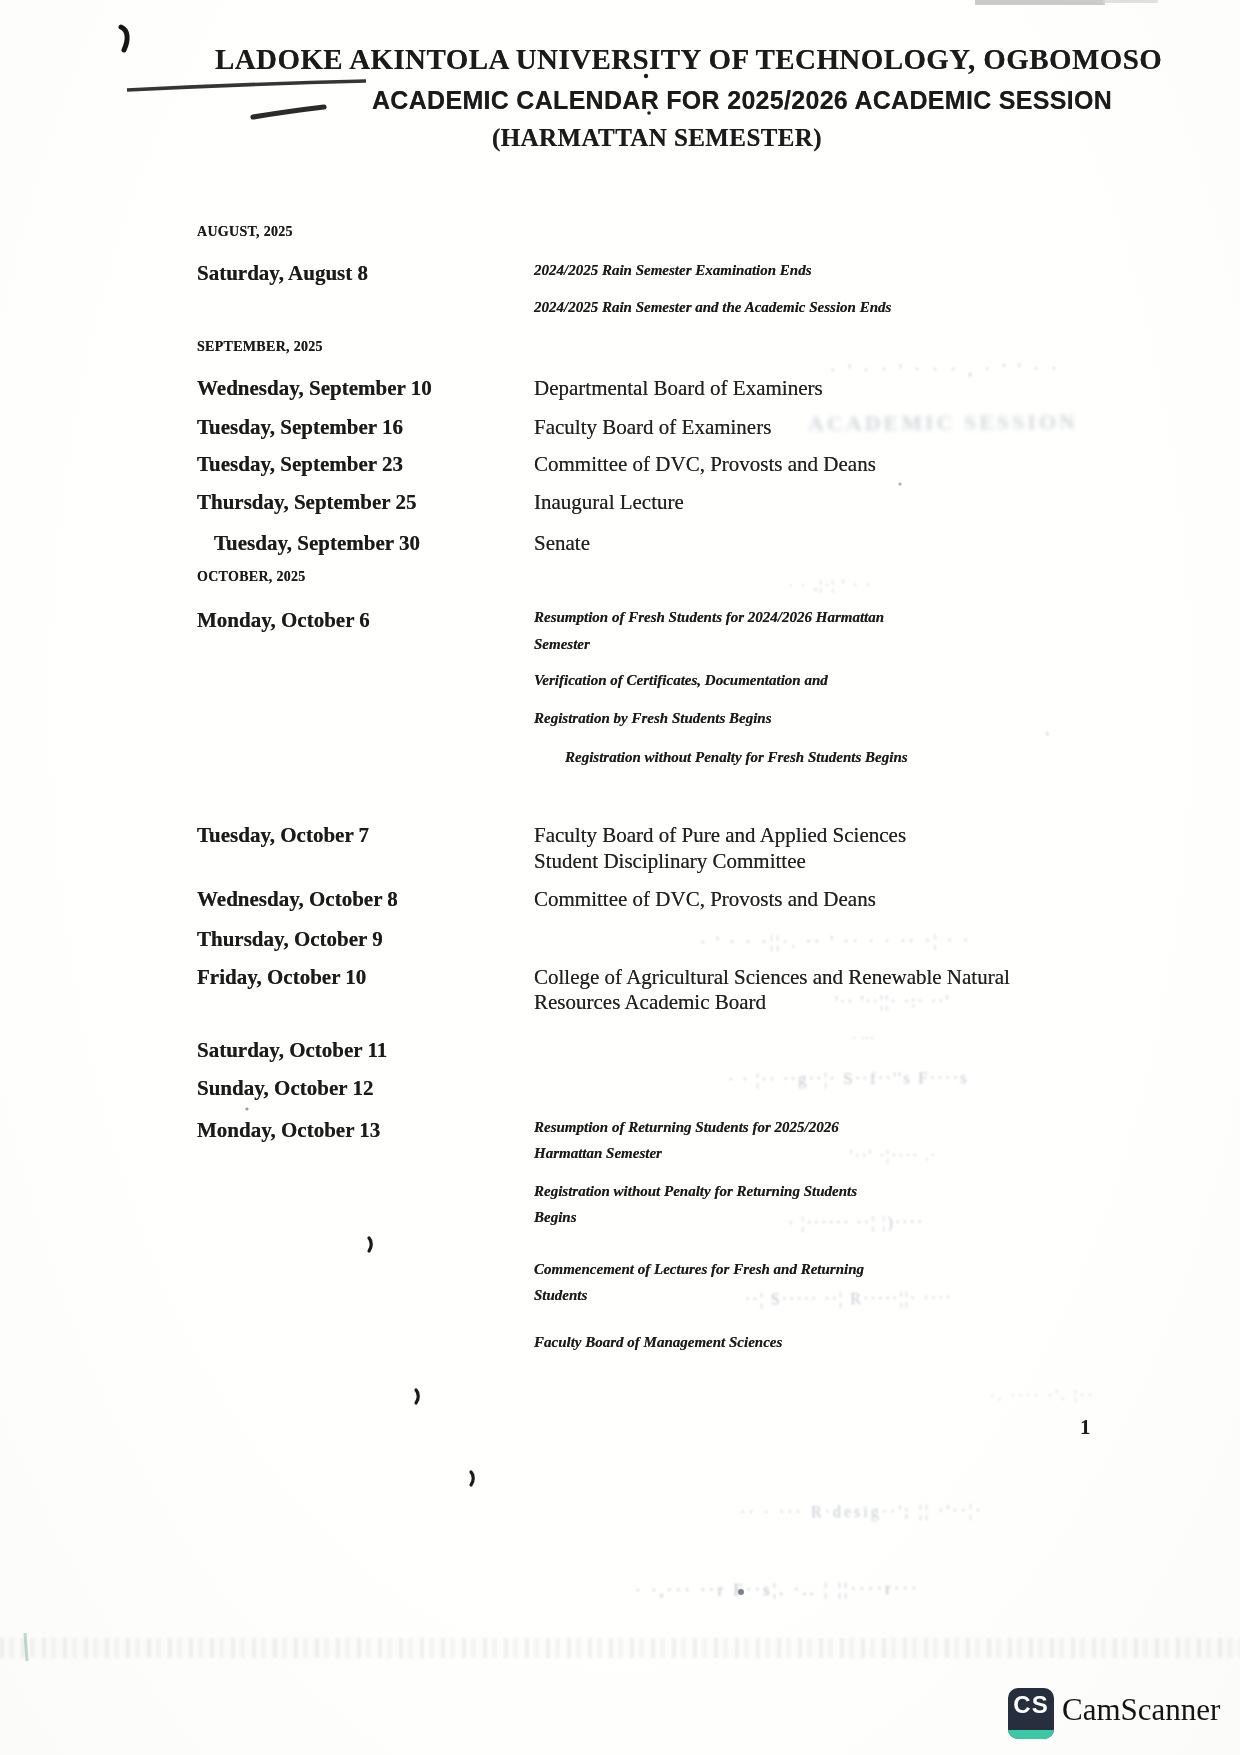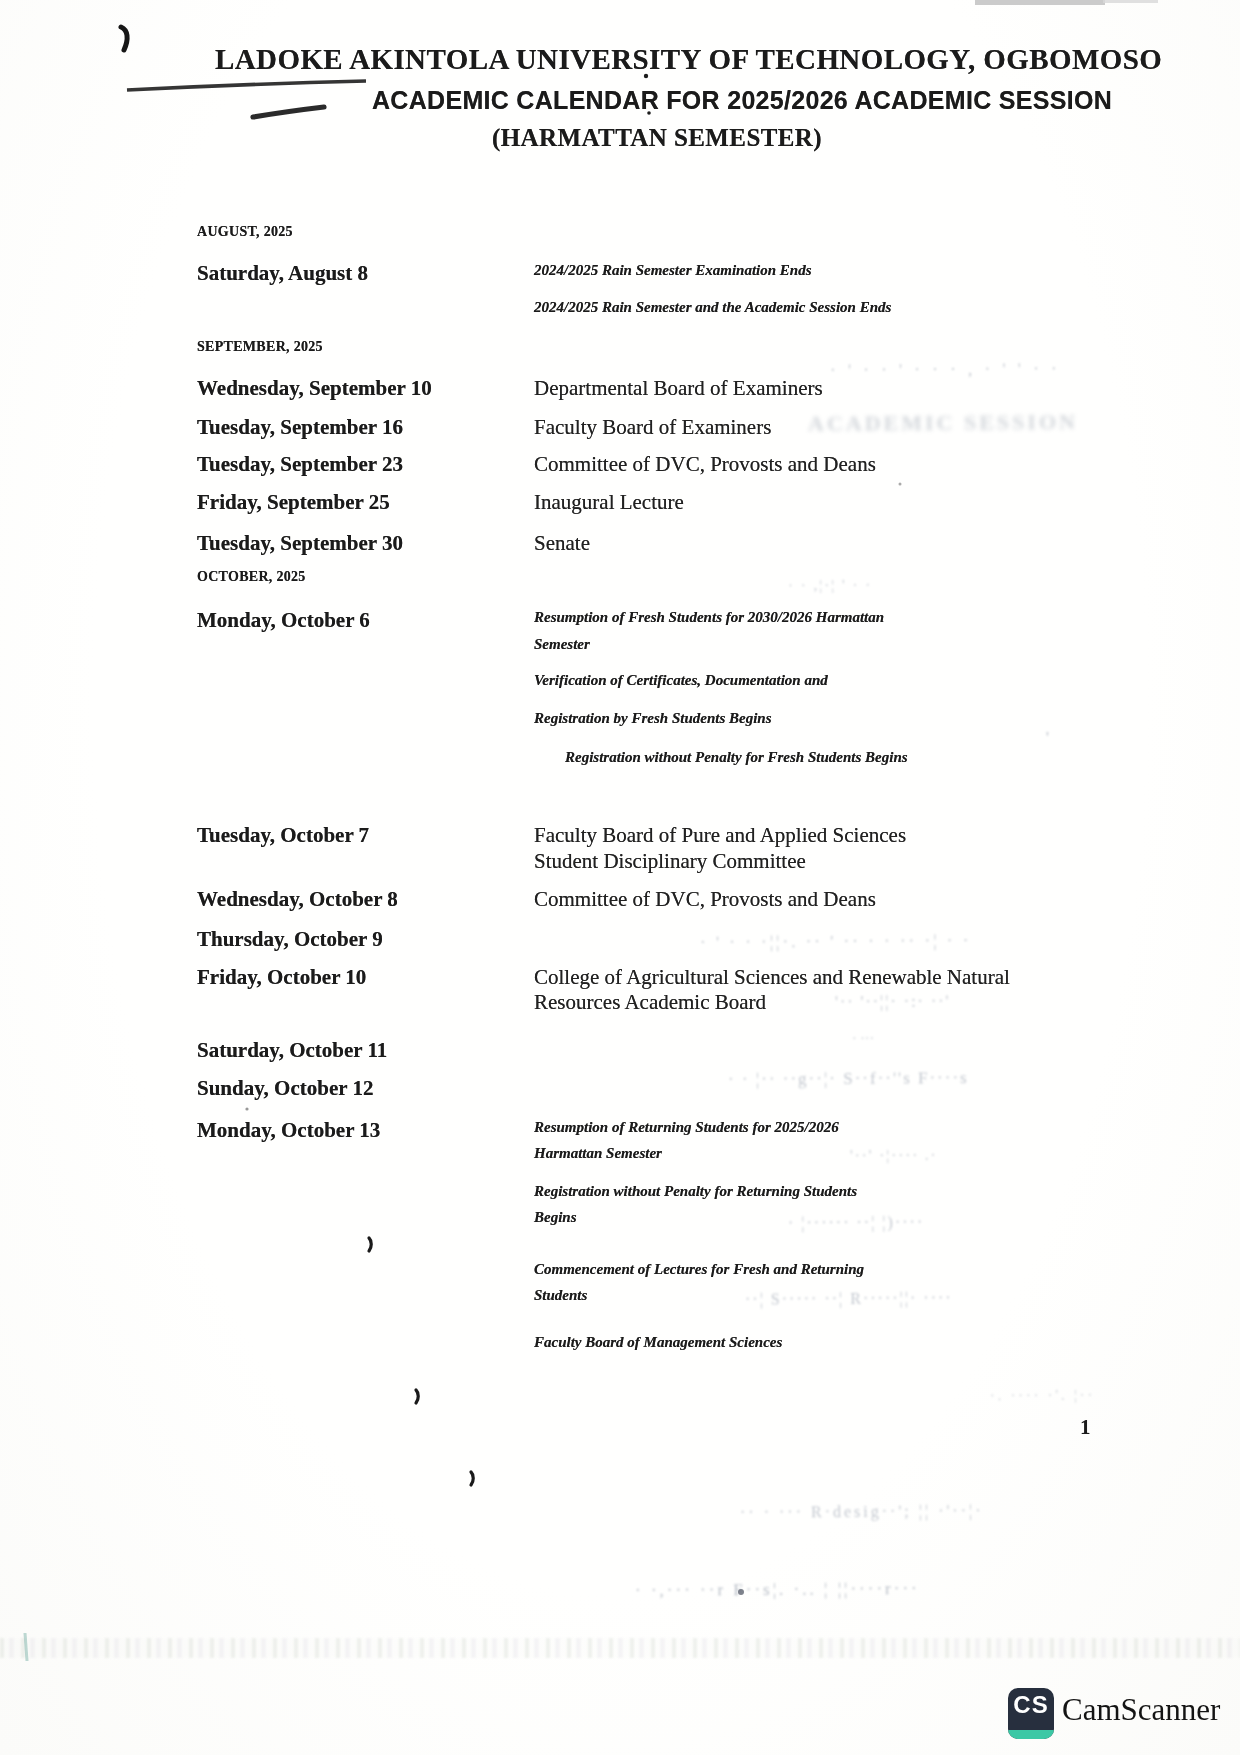--- a/index.html
+++ b/index.html
@@ -60,28 +60,28 @@
   <div class="line b" style="left:534px;top:263px;">2024/2025 Rain Semester Examination Ends</div>
   <div class="line b" style="left:534px;top:300px;">2024/2025 Rain Semester and the Academic Session Ends</div>
 
   <div class="line m" style="left:197px;top:340px;">SEPTEMBER, 2025</div>
   <div class="line d" style="left:197px;top:378px;">Wednesday, September 10</div>
   <div class="line r" style="left:534px;top:378px;">Departmental Board of Examiners</div>
   <div class="line d" style="left:197px;top:417px;">Tuesday, September 16</div>
   <div class="line r" style="left:534px;top:417px;">Faculty Board of Examiners</div>
   <div class="line d" style="left:197px;top:454px;">Tuesday, September 23</div>
   <div class="line r" style="left:534px;top:454px;">Committee of DVC, Provosts and Deans</div>
-  <div class="line d" style="left:197px;top:492px;">Friday, September 25</div>
+  <div class="line d" style="left:197px;top:492px;">Thursday, September 25</div>
   <div class="line r" style="left:534px;top:492px;">Inaugural Lecture</div>
-  <div class="line d" style="left:197px;top:533px;">Tuesday, September 30</div>
+  <div class="line d" style="left:214px;top:533px;">Tuesday, September 30</div>
   <div class="line r" style="left:534px;top:533px;">Senate</div>
 
   <div class="line m" style="left:197px;top:570px;">OCTOBER, 2025</div>
   <div class="line d" style="left:197px;top:610px;">Monday, October 6</div>
-  <div class="line b" style="left:534px;top:610px;">Resumption of Fresh Students for 2030/2026 Harmattan</div>
+  <div class="line b" style="left:534px;top:610px;">Resumption of Fresh Students for 2024/2026 Harmattan</div>
   <div class="line b" style="left:534px;top:637px;">Semester</div>
   <div class="line b" style="left:534px;top:673px;">Verification of Certificates, Documentation and</div>
   <div class="line b" style="left:534px;top:711px;">Registration by Fresh Students Begins</div>
   <div class="line b" style="left:534px;top:750px;margin-left:31px;">Registration without Penalty for Fresh Students Begins</div>
 
   <div class="line d" style="left:197px;top:825px;">Tuesday, October 7</div>
   <div class="line r" style="left:534px;top:825px;">Faculty Board of Pure and Applied Sciences</div>
   <div class="line r" style="left:534px;top:851px;">Student Disciplinary Committee</div>
   <div class="line d" style="left:197px;top:889px;">Wednesday, October 8</div>
   <div class="line r" style="left:534px;top:889px;">Committee of DVC, Provosts and Deans</div>

